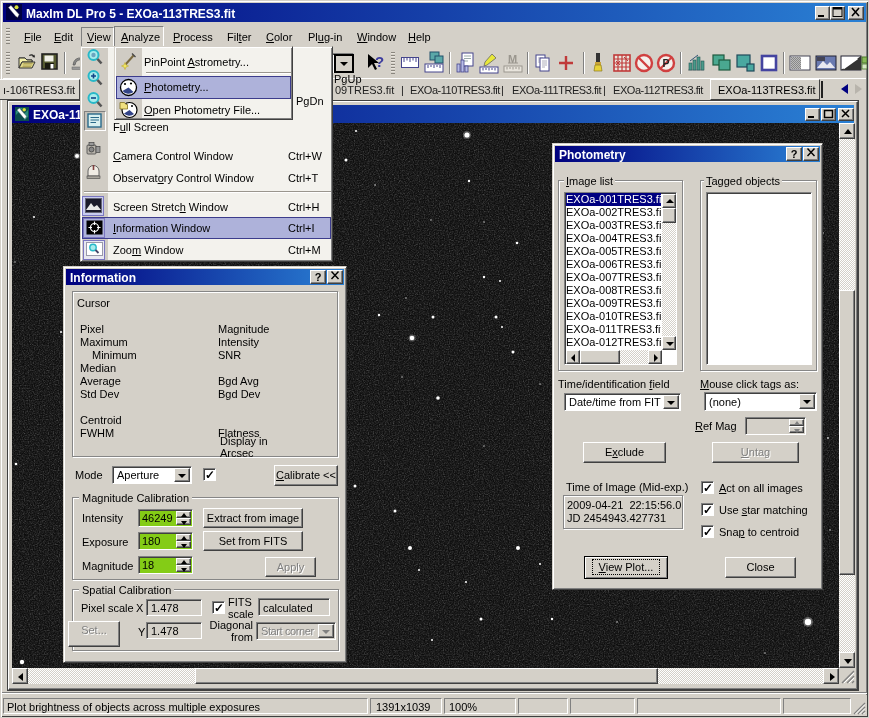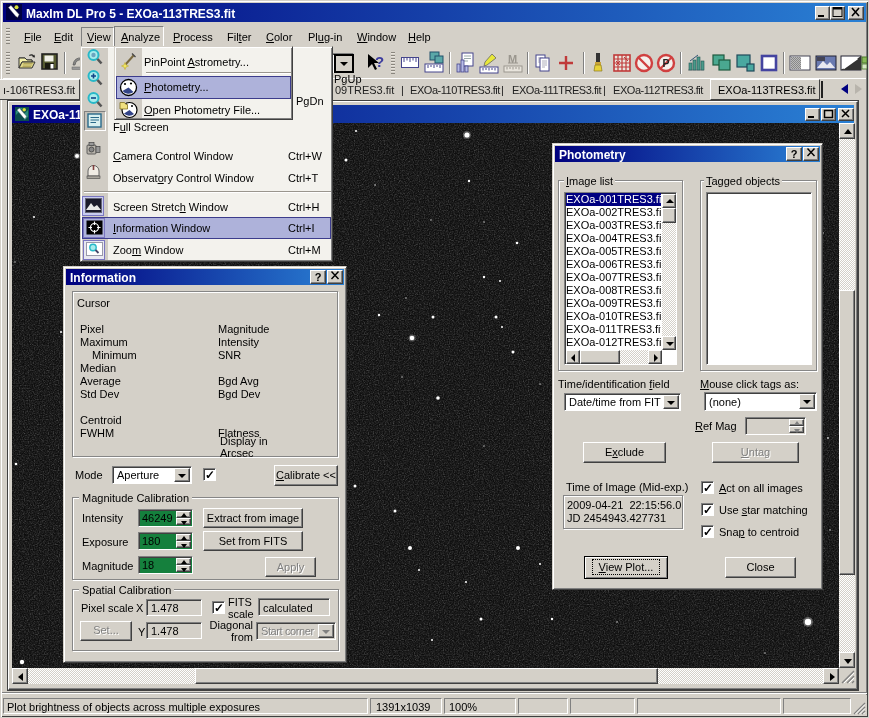--- a/index.html
+++ b/index.html
@@ -371,21 +371,21 @@
       <path d="M12 1 L1 12 M12 5 L5 12 M12 9 L9 12" stroke="#808080" stroke-width="1.3"></path>
       <path d="M12 2.5 L2.5 12 M12 6.5 L6.5 12 M12 10.5 L10.5 12" stroke="#fff" stroke-width="1"></path>
     </svg>
 </div>
 
 <div id="infodlg">
 <style>
 .dlg{position:absolute;background:#d4d0c8;border:1px solid;border-color:#d4d0c8 #404040 #404040 #d4d0c8;box-shadow:inset 1px 1px 0 #fff,inset -1px -1px 0 #808080;}
 .dtitle{position:absolute;height:16px;background:linear-gradient(90deg,#01017e,#2a80d4);}
 .dbtn{position:absolute;width:16px;height:14px;background:#d4d0c8;border:1px solid;border-color:#fff #404040 #404040 #fff;box-shadow:inset -1px -1px 0 #808080;text-align:center;font-weight:bold;font-size:11px;line-height:12px;}
-.spin{position:absolute;background:#15803d;border:1px solid;border-color:#808080 #fff #fff #808080;box-shadow:inset 1px 1px 0 #404040;}
+.spin{position:absolute;background:#84cc16;border:1px solid;border-color:#808080 #fff #fff #808080;box-shadow:inset 1px 1px 0 #404040;}
 .spinb{position:absolute;right:1px;width:15px;background:#d4d0c8;border:1px solid;border-color:#fff #404040 #404040 #fff;box-shadow:inset -1px -1px 0 #808080;}
 .tu{position:absolute;left:4px;width:0;height:0;border:3px solid transparent;}
 .gray{background:#d4d0c8!important;}
 </style>
 <div class="dlg" style="left:63px;top:266px;width:284px;height:397px;"></div>
 <div class="dtitle" style="left:66px;top:269px;width:278px;"></div>
 <div class="abs ttxt" style="left:70px;top:271px;">Information</div>
 <div class="dbtn" style="left:310px;top:270px;">?</div>
 <div class="dbtn" style="left:327px;top:270px;"><svg width="12" height="10">
         <path d="M2.5 0.5 L9.5 8 M9.5 0.5 L2.5 8" stroke="#000" stroke-width="1.4"></path>
@@ -464,21 +464,21 @@
 <div class="spin gray" style="left:146px;top:599px;width:56px;height:17px;">
       <span style="position:absolute;left:4px;top:2px;">1.478</span>
     </div>
 <div class="cb" style="left:212px;top:601px;">
       <span class="chk">✓</span>
     </div>
 <div class="abs" style="left:228px;top:596px;">FITS<br>scale</div>
 <div class="spin gray" style="left:258px;top:598px;width:72px;height:18px;">
       <span style="position:absolute;left:4px;top:3px;">calculated</span>
     </div>
-<div class="abs btn dis" style="left:80px;top:621px;width:52px;height:20px;line-height:16px;">Set...</div>
+<div class="abs btn dis" style="left:68px;top:621px;width:52px;height:26px;line-height:16px;">Set...</div>
 <div class="abs" style="left:138px;top:626px;">Y</div>
 <div class="spin gray" style="left:146px;top:622px;width:56px;height:17px;">
       <span style="position:absolute;left:4px;top:2px;">1.478</span>
     </div>
 <div class="abs" style="left:207px;top:619px;text-align:right;width:46px;">Diagonal<br>from</div>
 <div class="combo gray" style="left:256px;top:622px;width:80px;height:18px;">
       <span class="dis" style="position:absolute;left:4px;top:2px;letter-spacing:-0.4px;">Start corner</span>
       <span class="cbtn">
         <span class="arrdn" style="left:3px;top:5px;border-top-color:#808080;"></span>
       </span>

